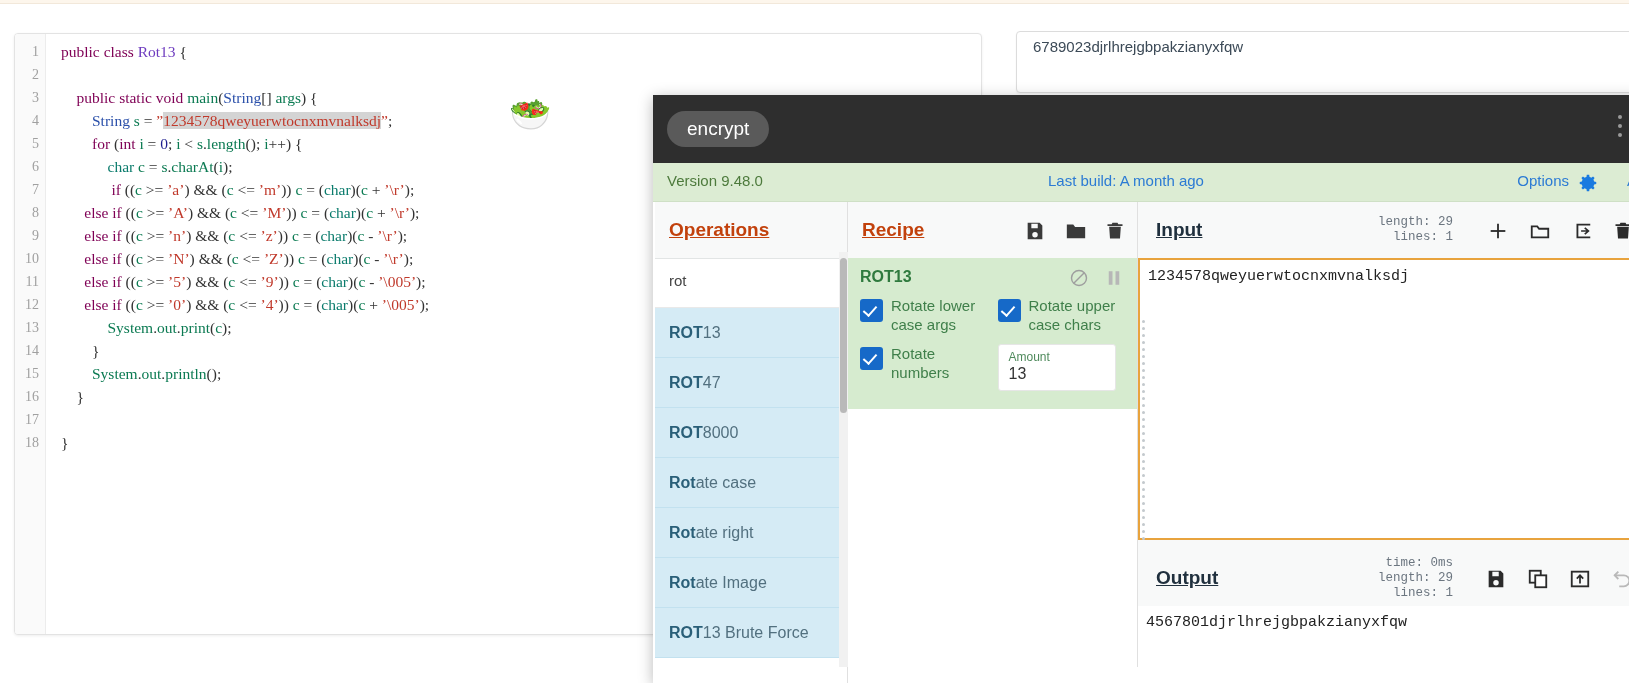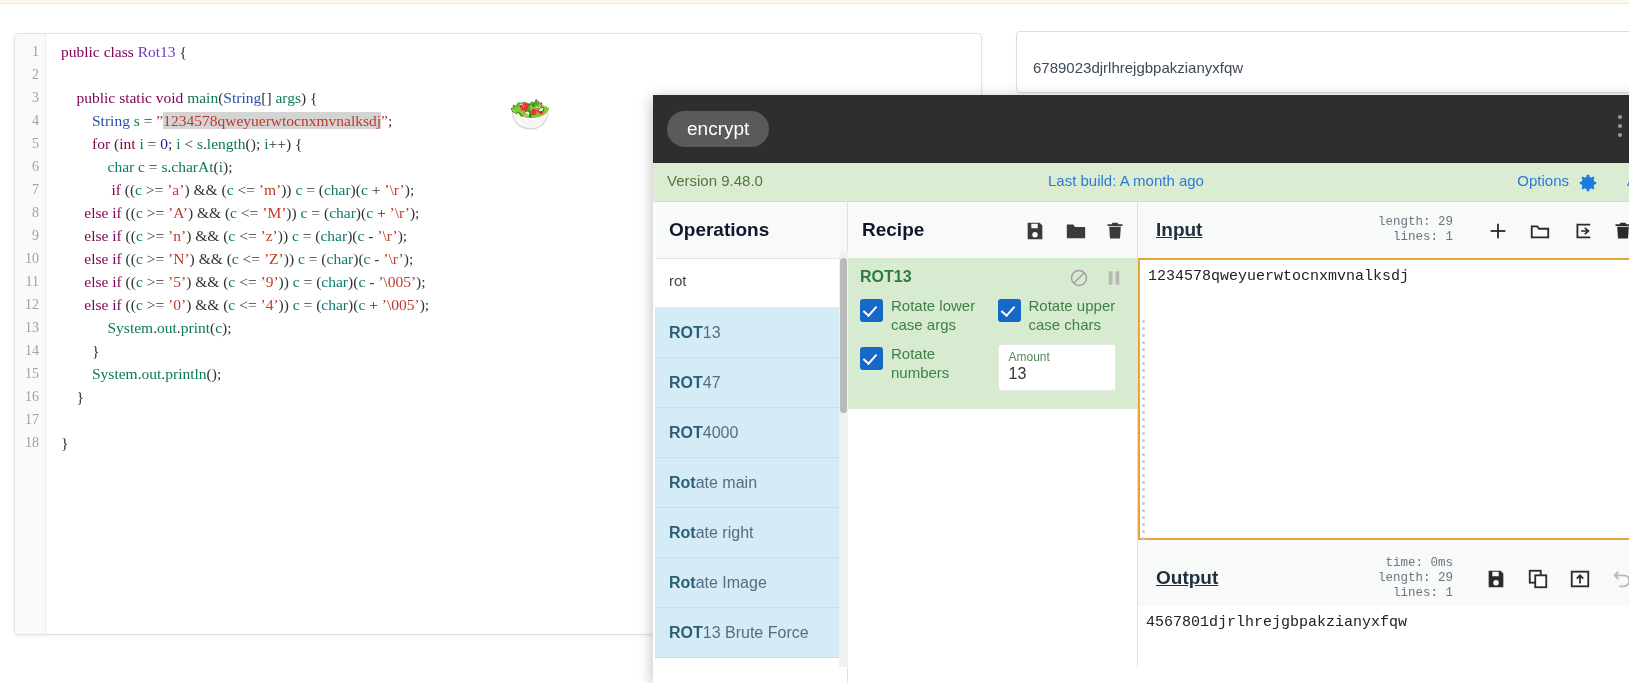--- a/index.html
+++ b/index.html
@@ -34,21 +34,21 @@
   .grn{color:#0b7a52;}
   .vio{color:#6d3bbf;}
   #salad{position:absolute;left:494px;top:58px;width:44px;height:44px;font-size:34px;line-height:44px;}
 
   
   #page-input{
     position:absolute;left:1016px;top:31px;width:640px;height:60px;
     background:#fff;border:1px solid #dcdcdc;border-radius:4px;
     box-shadow:0 1px 2px rgba(0,0,0,.05);
   }
-  #page-input .val{position:absolute;left:16px;top:27px;font-size:15px;color:#3c4a57;}
+  #page-input .val{position:absolute;left:16px;top:6px;font-size:15px;color:#3c4a57;}
 
   
   #cc-window{
     position:absolute;left:653px;top:95px;width:990px;height:588px;
     background:#fff;box-shadow:0 3px 14px rgba(0,0,0,.28);overflow:hidden;
   }
   #cc-titlebar{position:absolute;left:0;top:0;width:100%;height:68px;background:#2e2e2e;}
   #cc-tab{
     position:absolute;left:14px;top:16px;height:36px;padding:0 20px;
     background:#5a5a5a;border-radius:18px;color:#fff;font-size:19px;line-height:36px;
@@ -63,21 +63,21 @@
   #cc-gear{position:absolute;right:44px;top:9px;width:22px;height:22px;}
   #cc-about{position:absolute;right:6px;top:9px;color:#2c7bd4;font-size:15px;}
 
   
   #col-ops{position:absolute;left:2px;top:107px;width:192px;bottom:0;background:#fff;border-right:1px solid #e0e0e0;}
   #col-recipe{position:absolute;left:195px;top:107px;width:289px;bottom:16px;background:#fff;border-right:1px solid #e0e0e0;}
   #col-io{position:absolute;left:485px;top:107px;right:0;bottom:0;background:#fff;}
 
   .pane-title{
     height:56px;line-height:56px;background:#f8f9f9;border-bottom:1px solid #e2e5e5;
-    font-weight:bold;font-size:19px;color:#0f172a;padding-left:14px;position:relative;
+    font-weight:bold;font-size:19px;color:#c2410c;padding-left:14px;position:relative;text-decoration:underline;
   }
   
   #ops-search{height:48px;border-bottom:1px solid #e9e9e9;background:#fff;position:relative;}
   #ops-search .val{position:absolute;left:14px;top:13px;font-size:15px;color:#444;}
   .op-item{
     height:49px;line-height:49px;padding-left:14px;background:#d5ebf5;
     border-bottom:1px solid #c2e1ef;font-size:16px;color:#52707f;
   }
   .op-item b{color:#2a5f78;}
   #ops-scroll{position:absolute;left:-8px;top:56px;width:7px;height:155px;background:#b9b9b9;border-radius:4px;}
@@ -180,22 +180,22 @@
   </div>
 
   <div id="col-ops">
     <div class="pane-title">Operations</div>
     <div id="ops-search">
       <div class="val">rot</div>
     </div>
     <div id="ops-list">
         <div class="op-item"><b>ROT</b><span>13</span></div>
         <div class="op-item"><b>ROT</b><span>47</span></div>
-        <div class="op-item"><b>ROT</b><span>4000</span></div>
-        <div class="op-item"><b>Rot</b><span>ate main</span></div>
+        <div class="op-item"><b>ROT</b><span>8000</span></div>
+        <div class="op-item"><b>Rot</b><span>ate case</span></div>
         <div class="op-item"><b>Rot</b><span>ate right</span></div>
         <div class="op-item"><b>Rot</b><span>ate Image</span></div>
         <div class="op-item"><b>ROT</b><span>13 Brute Force</span></div>
       </div>
   </div>
 
   <div id="col-recipe">
     <div class="pane-title">
       <span>Recipe</span>
       <span id="recipe-icons">

